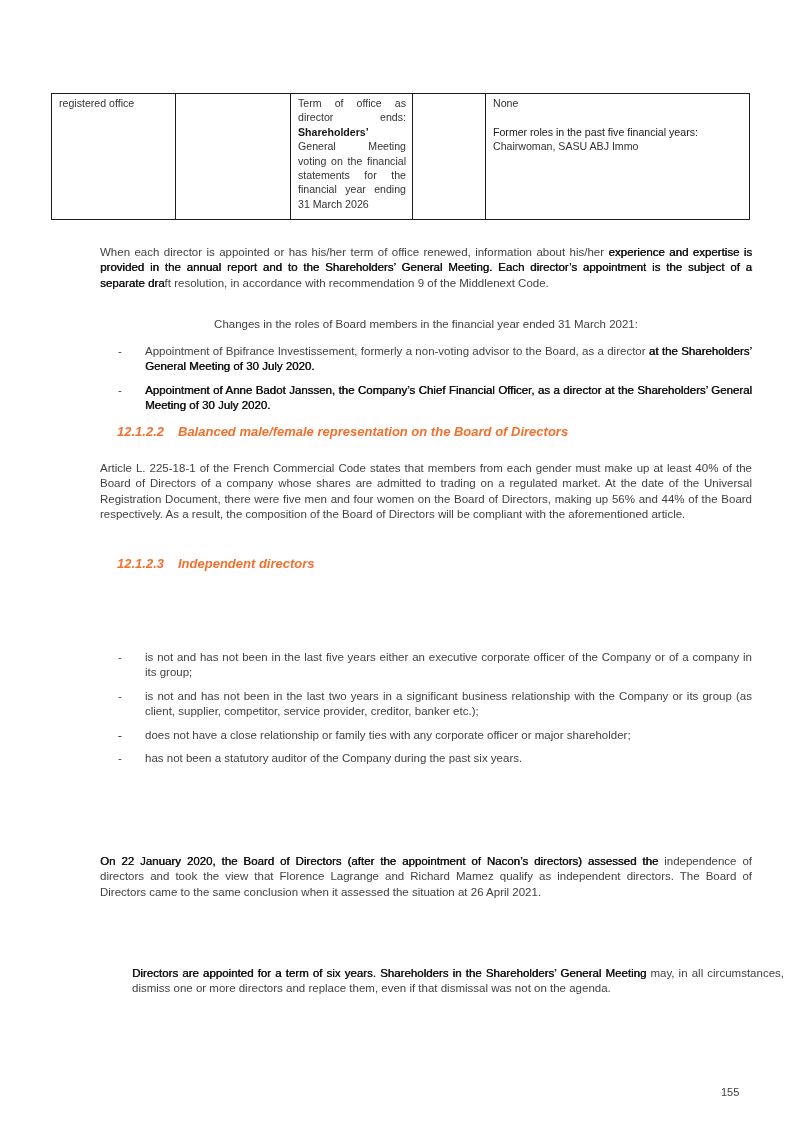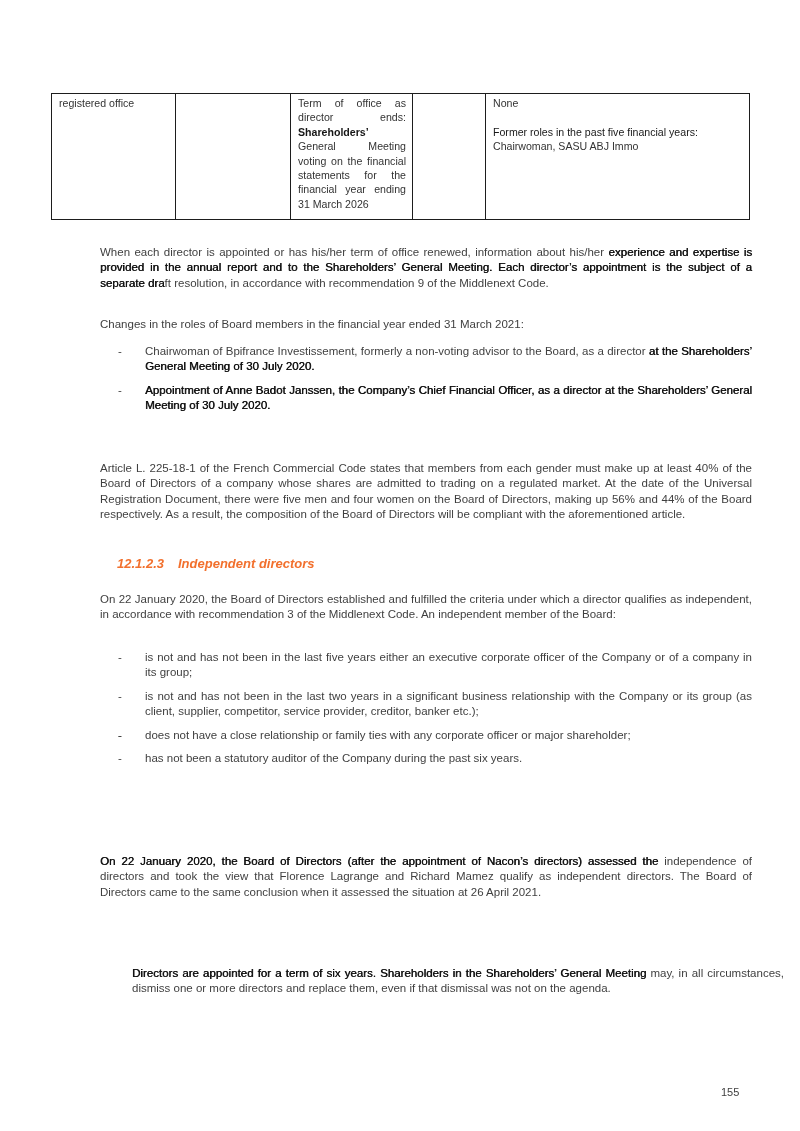--- a/index.html
+++ b/index.html
@@ -27,21 +27,21 @@
   td.c5 .former-label {
     font-weight:normal; color:#181818; margin-top:14.4px; text-align:justify;
   }
 
   
   .body-text {
     position:absolute; left:100px; width:652px;
     font-size:11.5px; line-height:15.4px; color:#3f3f3f;
     text-align:justify;
   }
-  .single-line { text-align:left; }
+  .single-line { text-align:center; }
 
   
   .seg-n { }
   .seg-d { color:#121212; text-shadow:0.4px 0 0 currentColor; }
   .seg-b { font-weight:700; color:#161616; }
 
   
   .bullet-list { position:absolute; left:100px; width:652px; }
   .bullet-item {
     position:relative; padding-left:45px; margin-bottom:8px;
@@ -107,34 +107,36 @@
     </tr>
   </tbody>
     </table>
 
   <p id="p-intro-1" class="body-text"><span class="seg-n">When each director is appointed or has his/her term of office renewed, information about his/her </span><span class="seg-d">experience and expertise is provided in the annual report and to the Shareholders’ General Meeting. Each director’s appointment is the subject of a separate dra</span><span class="seg-n">ft resolution, in accordance with recommendation 9 of the Middlenext Code.</span></p>
   <p id="p-intro-2" class="body-text single-line">Changes in the roles of Board members in the financial year ended 31 March 2021:</p>
 
   <div id="list-intro" class="bullet-list">
     <div class="bullet-item">
       <span class="dash">-</span>
-      <span><span class="seg-n">Chairwoman of Bpifrance Investissement, formerly a non-voting advisor to the Board, as a director </span><span class="seg-d">at the Shareholders’ General Meeting of 30 July 2020.</span></span>
+      <span><span class="seg-n">Appointment of Bpifrance Investissement, formerly a non-voting advisor to the Board, as a director </span><span class="seg-d">at the Shareholders’ General Meeting of 30 July 2020.</span></span>
     </div>
     <div class="bullet-item">
       <span class="dash">-</span>
       <span><span class="seg-d">Appointment of Anne Badot Janssen, the Company’s Chief Financial Officer, as a director at the Shareholders’ General Meeting of 30 July 2020.</span></span>
     </div>
   </div>
 
+  <h3 id="h-s2" class="heading">
+    <span class="hnum">12.1.2.2</span><span class="htitle">Balanced male/female representation on the Board of Directors</span>
+  </h3>
   <p id="p-s2-1" class="body-text">Article L. 225-18-1 of the French Commercial Code states that members from each gender must make up at least 40% of the Board of Directors of a company whose shares are admitted to trading on a regulated market. At the date of the Universal Registration Document, there were five men and four women on the Board of Directors, making up 56% and 44% of the Board respectively. As a result, the composition of the Board of Directors will be compliant with the aforementioned article.</p>
 
   <h3 id="h-s3" class="heading">
     <span class="hnum">12.1.2.3</span><span class="htitle">Independent directors</span>
   </h3>
-  <p id="p-s3-1" class="body-text">On 22 January 2020, the Board of Directors established and fulfilled the criteria under which a director qualifies as independent, in accordance with recommendation 3 of the Middlenext Code. An independent member of the Board:</p>
 
   <div id="list-s3" class="bullet-list">
     <div class="bullet-item">
       <span class="dash">-</span>
       <span>is not and has not been in the last five years either an executive corporate officer of the Company or of a company in its group;</span>
     </div>
     <div class="bullet-item">
       <span class="dash">-</span>
       <span>is not and has not been in the last two years in a significant business relationship with the Company or its group (as client, supplier, competitor, service provider, creditor, banker etc.);</span>
     </div>

